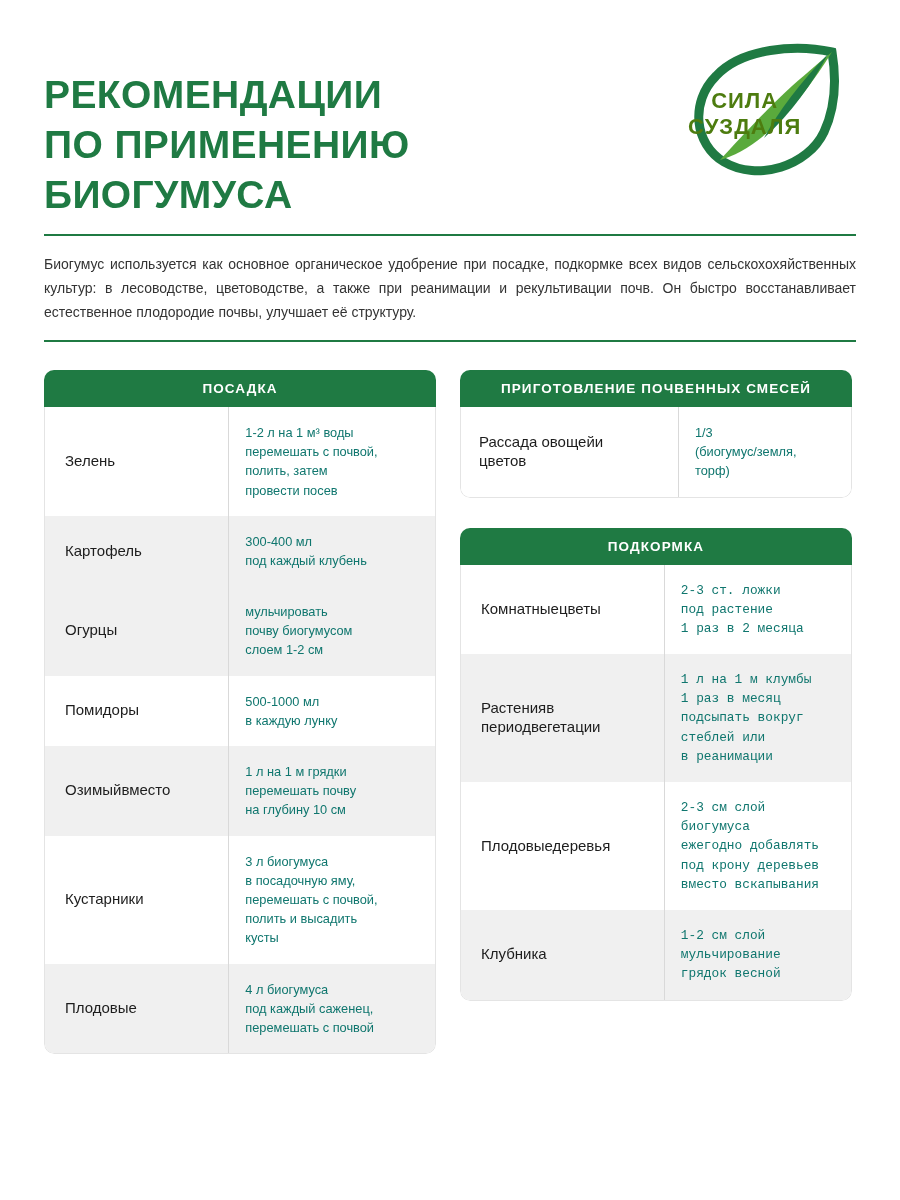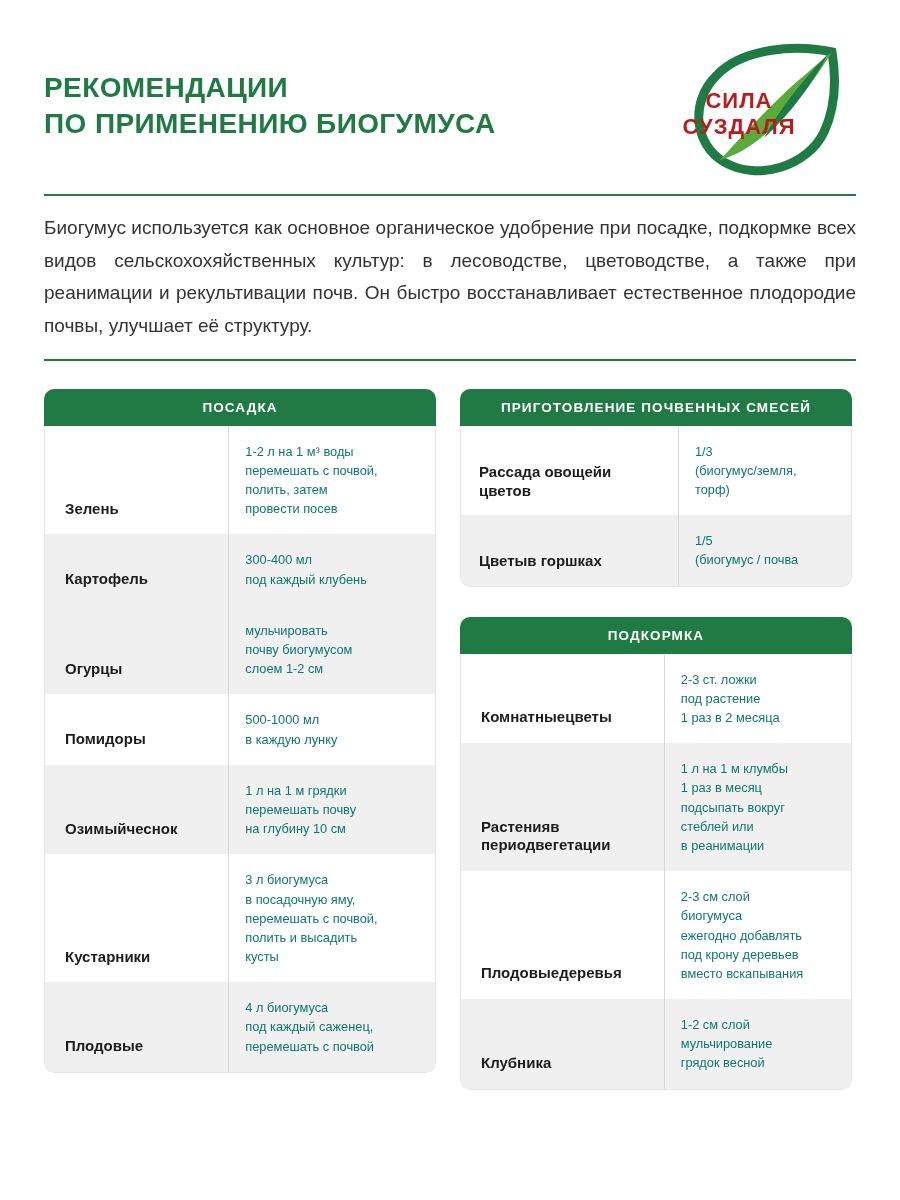--- a/index.html
+++ b/index.html
@@ -27,21 +27,21 @@
   .header {
     display: flex;
     align-items: flex-start;
     justify-content: space-between;
     min-height: 120px;
   }
   .title-block {
     padding-top: 30px;
   }
   .title-line {
-    font-size: 28px;
+    font-size: 39px;
     font-weight: bold;
     color: #1f7a43;
     letter-spacing: 0.4px;
     line-height: 1.28;
     text-transform: uppercase;
   }
   .logo-wrap {
     width: 200px;
     height: 140px;
     position: relative;
@@ -51,35 +51,35 @@
     position: absolute;
     top: 0;
     right: 0;
   }
   .logo-text {
     position: absolute;
     left: 18px;
     top: 48px;
     width: 150px;
     text-align: center;
-    color: #b91c1c;
+    color: #4d7c0f;
     font-weight: bold;
     line-height: 1.16;
     font-size: 22px;
     letter-spacing: 1px;
   }
   .logo-text .l2 { font-size: 22px; }
 
   
   .rule {
     border-top: 2px solid #1f7a43;
     margin: 14px 0 16px 0;
   }
   .intro {
-    font-size: 19px;
+    font-size: 14px;
     line-height: 1.72;
     text-align: justify;
     color: #333;
   }
   .rule-bottom {
     border-top: 2px solid #1f7a43;
     margin: 16px 0 0 0;
   }
 
   
@@ -116,45 +116,45 @@
   .row {
     display: flex;
     align-items: stretch;
   }
   .row.alt { background: #f0f0f0; }
   .row.plain { background: #ffffff; }
   .cell-name {
     width: 47%;
     box-sizing: border-box;
     padding: 16px 14px 16px 20px;
-    font-weight: bold;
+    font-weight: normal;
     font-size: 15px;
     line-height: 1.25;
     display: flex;
-    align-items: flex-end;
+    align-items: center;
     color: #1d1d1d;
   }
   .cell-val {
     width: 53%;
     box-sizing: border-box;
     padding: 16px 12px 16px 16px;
     font-size: 12.8px;
     line-height: 1.5;
     display: flex;
     align-items: center;
     border-left: 1px solid #d9d9d9;
     color: #0f766e;
   }
   .cell-val span { display: block; }
 
   
   .card.mixes .cell-name { width: 50%; font-size: 15px; padding: 15px 10px 15px 18px; }
   .card.mixes .cell-val { width: 50%; font-size: 12.8px; margin-left: 44px; }
   .card.feeding .cell-name { width: 52%; }
-  .card.feeding .cell-val { width: 48%; }
+  .card.feeding .cell-val { width: 48%; font-family: Liberation Mono, monospace; }
 </style>
 </head>
 <body>
 
 <div class="page">
 
   <div class="header">
     <div class="title-block">
       <div class="title-line">РЕКОМЕНДАЦИИ</div>
       <div class="title-line">ПО ПРИМЕНЕНИЮ БИОГУМУСА</div>
@@ -227,21 +227,21 @@
               </div>
               <div class="cell-val">
                 <div>
                   <span>500-1000 мл</span>
                   <span>в каждую лунку</span>
                 </div>
               </div>
             </div>
             <div class="row alt">
               <div class="cell-name">
-                <div><span>Озимый</span><span>чеснок</span></div>
+                <div><span>Озимый</span><span>вместо</span></div>
               </div>
               <div class="cell-val">
                 <div>
                   <span>1 л на 1 м грядки</span>
                   <span>перемешать почву</span>
                   <span>на глубину 10 см</span>
                 </div>
               </div>
             </div>
             <div class="row plain">
@@ -283,31 +283,20 @@
                 <div><span>Рассада овощей</span><span>и цветов</span></div>
               </div>
               <div class="cell-val">
                 <div>
                   <span>1/3</span>
                   <span>(биогумус/земля,</span>
                   <span>торф)</span>
                 </div>
               </div>
             </div>
-            <div class="row alt">
-              <div class="cell-name">
-                <div><span>Цветы</span><span>в горшках</span></div>
-              </div>
-              <div class="cell-val">
-                <div>
-                  <span>1/5</span>
-                  <span>(биогумус / почва</span>
-                </div>
-              </div>
-            </div>
           </div>
       </div>
 
       <div class="card feeding">
         <div class="card-header">ПОДКОРМКА</div>
         <div class="card-body">
             <div class="row plain">
               <div class="cell-name">
                 <div><span>Комнатные</span><span>цветы</span></div>
               </div>

